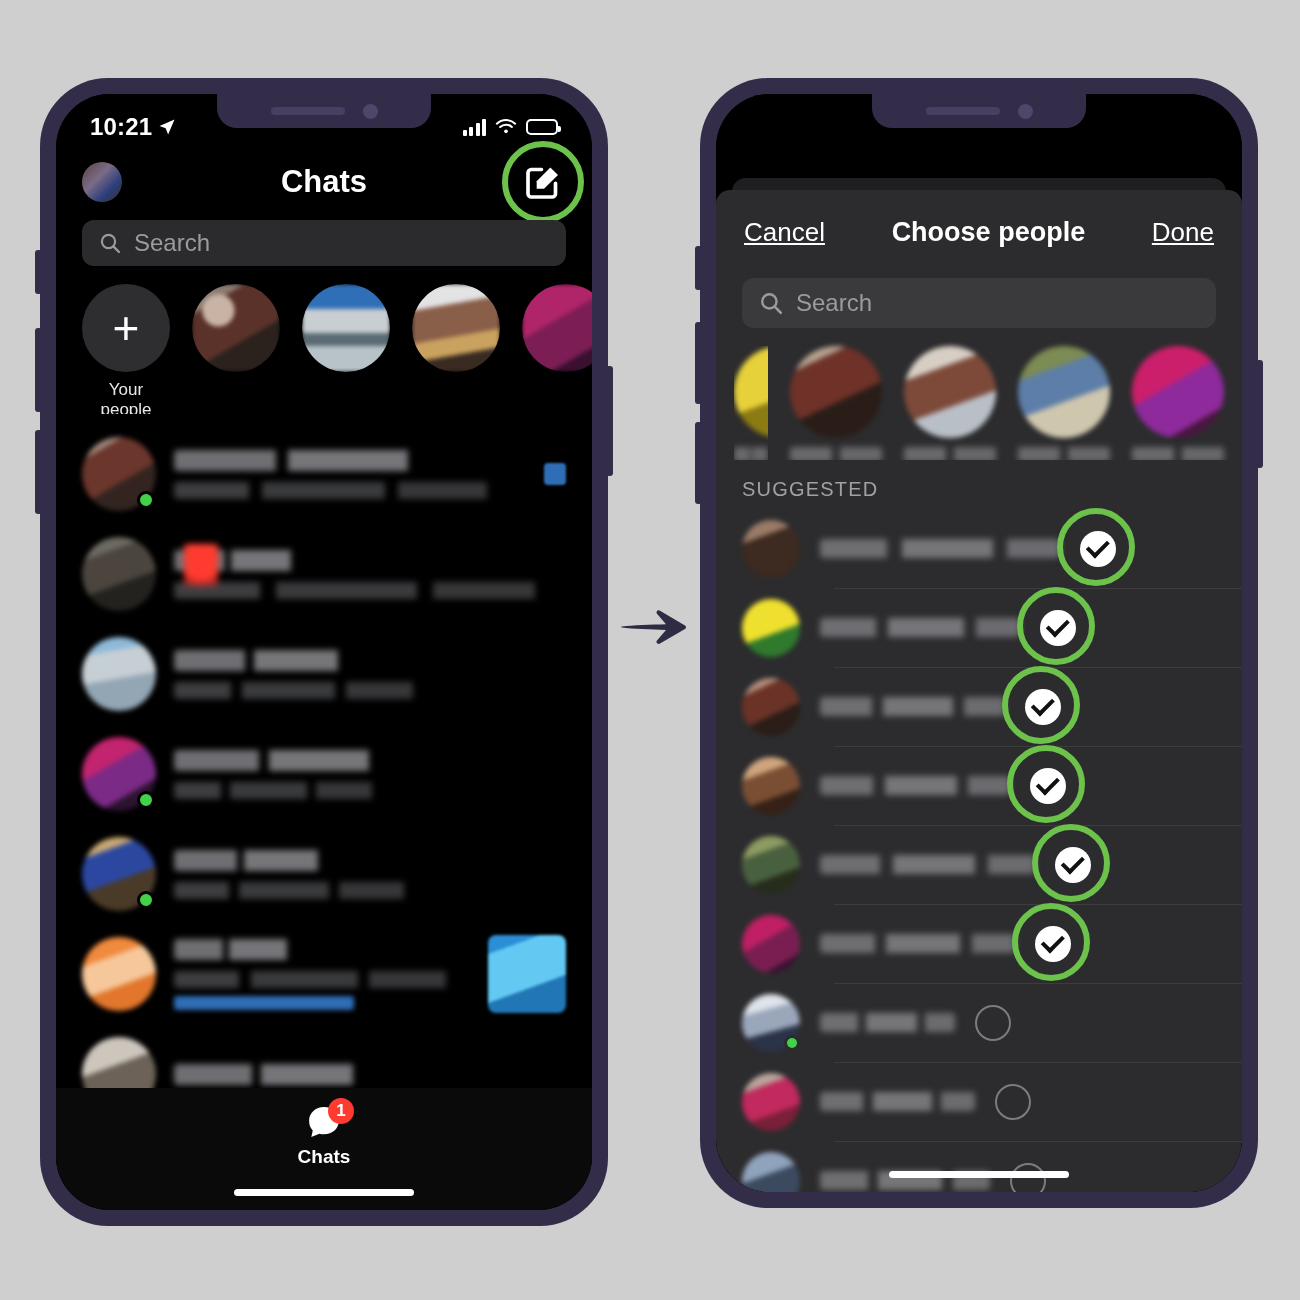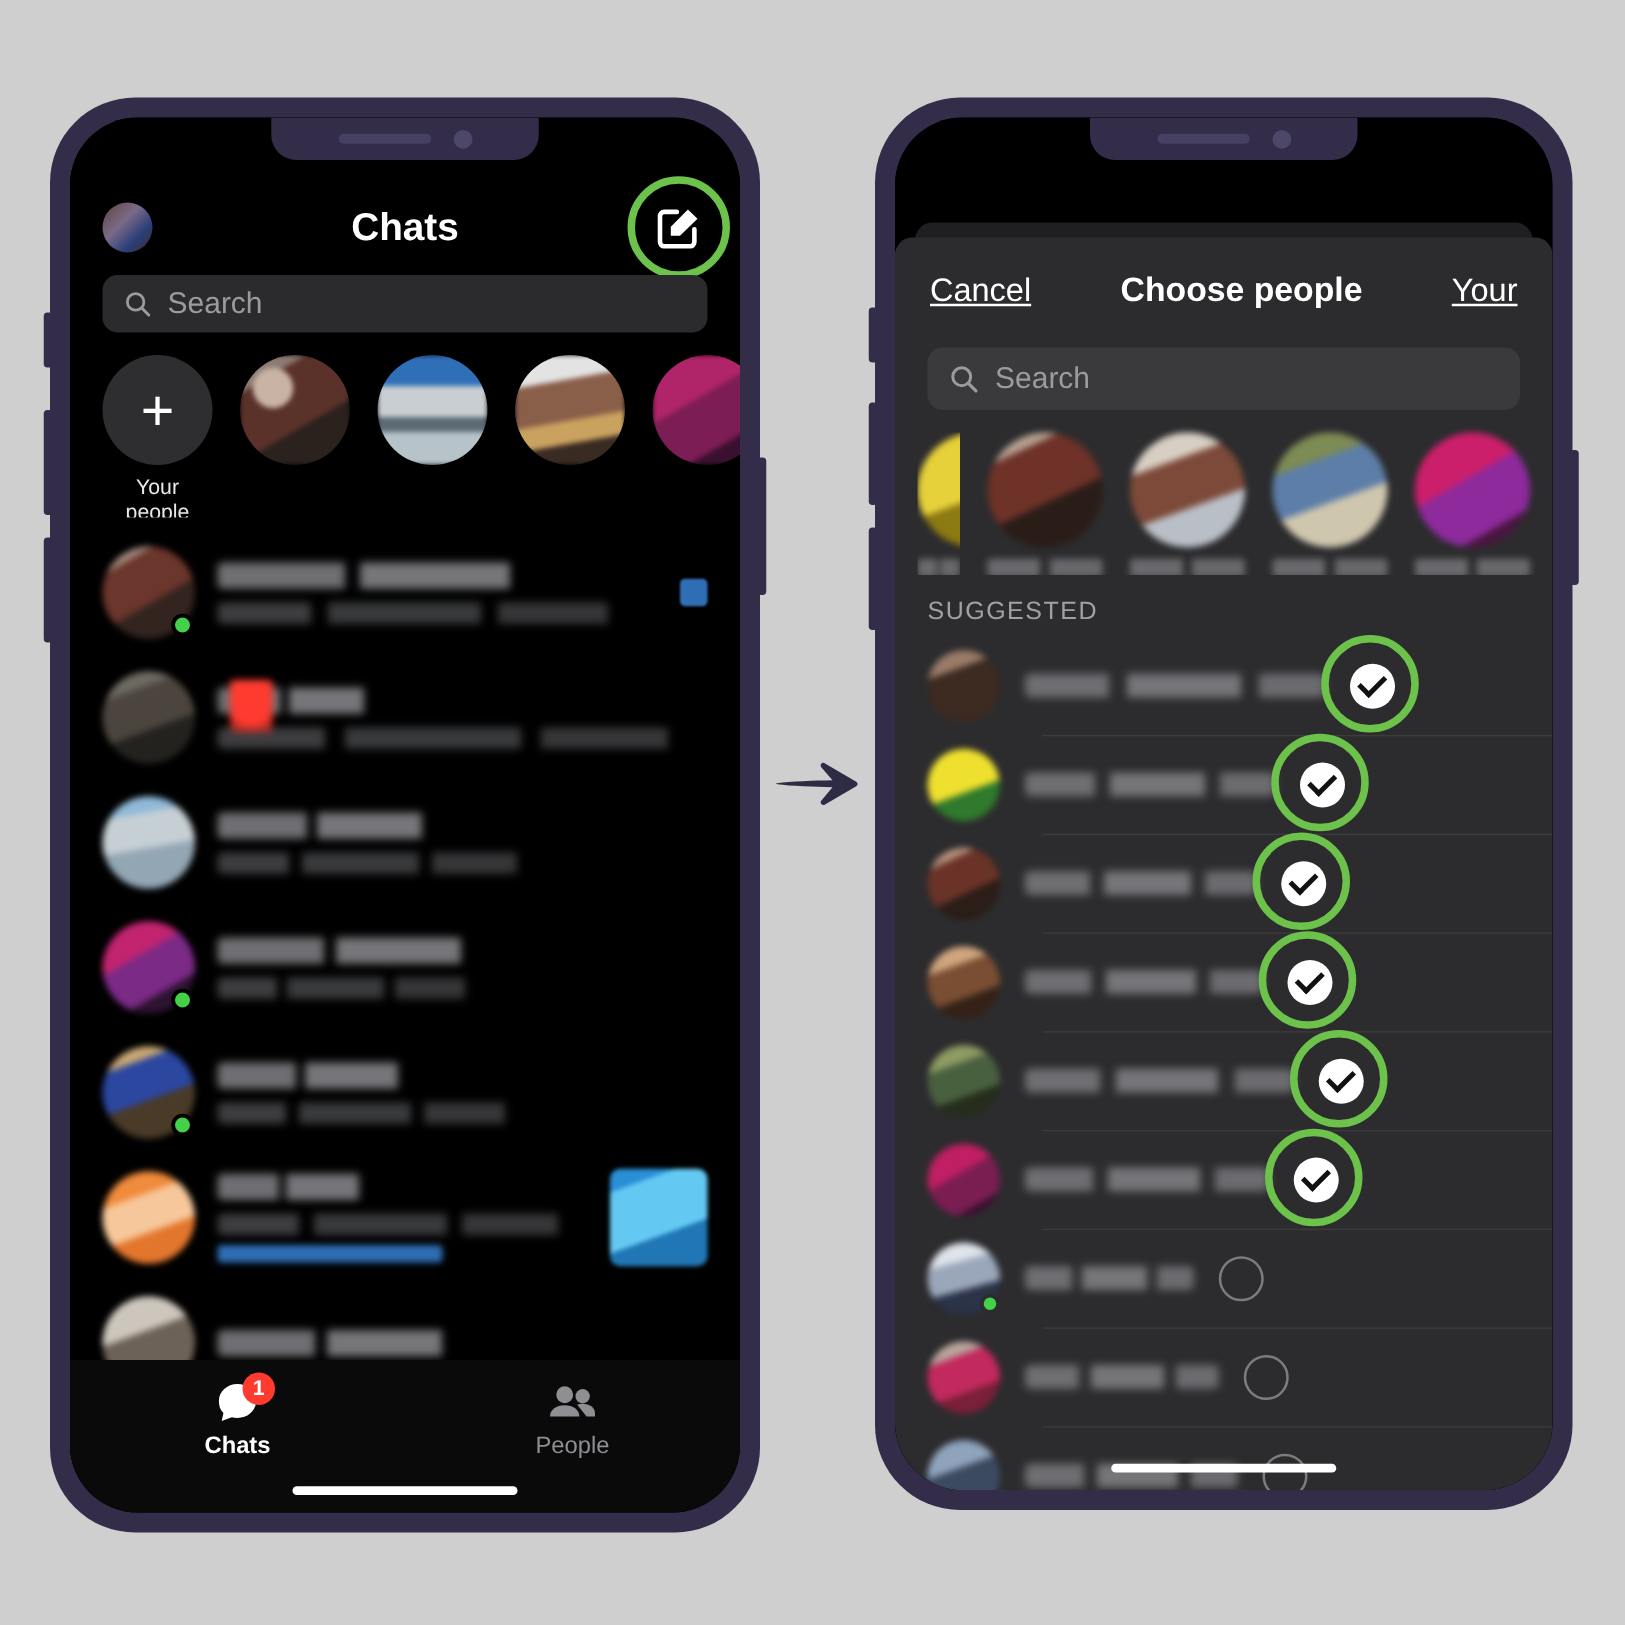--- a/index.html
+++ b/index.html
@@ -279,20 +279,44 @@
     <div class="btn-side voldn"></div>
     <div class="btn-side power"></div>
 
     <div class="screen">
 
       <div class="notch">
         <div class="speaker"></div>
         <div class="camera"></div>
       </div>
 
+      <div class="statusbar">
+        <div class="st-left">
+          <span>10:21</span>
+          <svg class="loc-arrow" viewBox="0 0 24 24">
+            <path d="M22 2 2 10.5l8.2 3.3L13.5 22z" fill="#fff"></path>
+          </svg>
+        </div>
+        <div class="st-right">
+          <span class="bars">
+              <i></i>
+              <i></i>
+              <i></i>
+              <i></i>
+            </span>
+          <svg width="22" height="17" viewBox="0 0 24 18">
+            <path d="M12 15.2a2 2 0 1 0 0-4 2 2 0 0 0 0 4z" fill="#fff"></path>
+            <path d="M5.6 8.4a9.4 9.4 0 0 1 12.8 0" stroke="#fff" stroke-width="2.2" fill="none" stroke-linecap="round"></path>
+            <path d="M2 4.8a14.6 14.6 0 0 1 20 0" stroke="#fff" stroke-width="2.2" fill="none" stroke-linecap="round"></path>
+          </svg>
+          <span class="batt">
+            <span class="fill" style="width:22%;background:#ff3b30"></span>
+          </span>
+        </div>
+      </div>
 
       <div class="chats-app">
 
         <div class="chats-header">
           <div class="avatar-me"></div>
           <div class="chats-title">Chats</div>
           <div class="compose-wrap">
             <div class="hl-ring compose-ring"></div>
             <svg width="40" height="40" viewBox="0 0 24 24">
               <path d="M19.5 12.8V19a2 2 0 0 1-2 2H5a2 2 0 0 1-2-2V6.5a2 2 0 0 1 2-2h6.1" stroke="#fff" stroke-width="2.2" fill="none" stroke-linecap="round"></path>
@@ -427,31 +451,20 @@
         <div class="tabbar">
           <div class="tab active">
             <div class="ico">
               <svg width="38" height="38" viewBox="0 0 24 24">
                 <path d="M12 2.6c5.3 0 9.4 3.8 9.4 8.6 0 4.8-4.1 8.6-9.4 8.6-1 0-2-.1-2.9-.4L4 21.4l.9-4.1C3.2 15.7 2.6 13.6 2.6 11.2c0-4.8 4.1-8.6 9.4-8.6z" fill="#fff"></path>
               </svg>
               <span class="badge">1</span>
             </div>
             <div class="lbl">Chats</div>
           </div>
-          <div class="tab inactive">
-            <div class="ico">
-              <svg width="40" height="32" viewBox="0 0 32 24">
-                <circle cx="11" cy="7" r="5.4" fill="#8e8e93"></circle>
-                <circle cx="22.5" cy="8" r="4.6" fill="#8e8e93"></circle>
-                <path d="M1.6 21c0-4.4 4-7.2 9.4-7.2s9.4 2.8 9.4 7.2z" fill="#8e8e93"></path>
-                <path d="M19 13.4c1.1-.4 2.3-.6 3.5-.6 4.3 0 7.9 2.3 7.9 6.1v2H25" fill="#8e8e93"></path>
-              </svg>
-            </div>
-            <div class="lbl">People</div>
-          </div>
         </div>
 
         <div class="home-ind"></div>
       </div>
     </div>
   </div>
 
   <svg class="arrow" viewBox="0 0 74 60">
     <path d="M4 30.5c10-1.4 30-2 44-2.3l-9-10.5c-1.6-2 1-4.6 3-2.9l25 14.6c1.4 1 1.4 2.6 0 3.5L42 47.6c-2.2 1.4-4.6-1.2-3-3l9-10.7c-14-.4-34-1-44-2.4-1.4-.2-1.4-.8 0-1z" fill="#2e2b45"></path>
   </svg>
@@ -471,21 +484,21 @@
 
 
       <div class="sheet-bg">
         <div class="sheet-card"></div>
 
         <div class="sheet">
 
           <div class="sheet-header">
             <div class="side">Cancel</div>
             <div class="mid">Choose people</div>
-            <div class="side">Your</div>
+            <div class="side">Done</div>
           </div>
 
           <div class="sheet-search">
             <svg width="26" height="26" viewBox="0 0 24 24">
               <circle cx="10.5" cy="10.5" r="6.6" stroke="#9b9b9f" stroke-width="2.2" fill="none"></circle>
               <path d="M15.6 15.6 21 21" stroke="#9b9b9f" stroke-width="2.4" stroke-linecap="round"></path>
             </svg>
             <span class="search-text">Search</span>
           </div>
 

